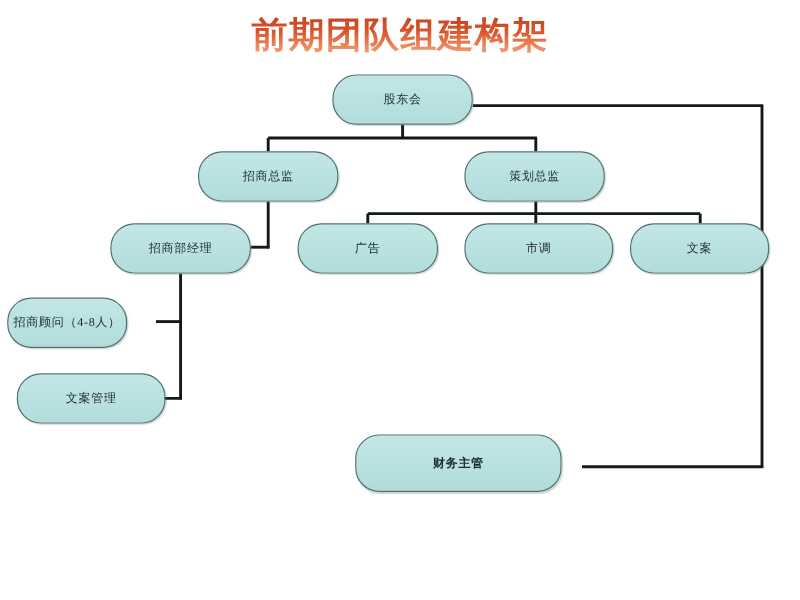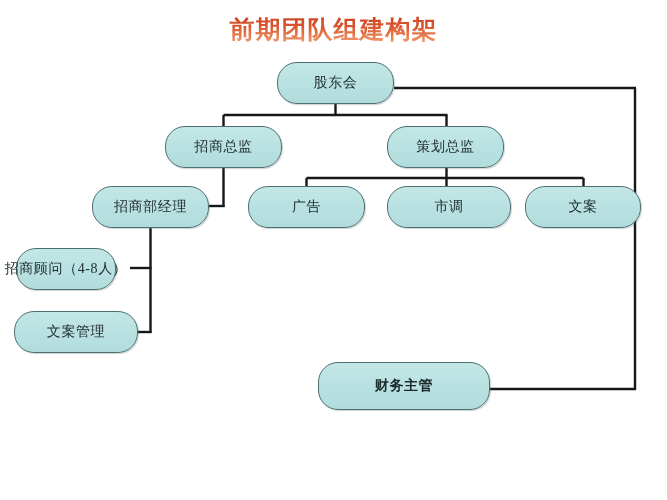--- a/index.html
+++ b/index.html
@@ -21,21 +21,21 @@
     background: #ffffff;
   }
   
   #chart-title {
     position: absolute;
     left: 0;
     top: 14px;
     width: 667px;
     text-align: center;
     font-family: "Liberation Serif", "DejaVu Serif", serif;
-    font-size: 25px;
+    font-size: 30px;
     font-weight: bold;
     letter-spacing: 1px;
     line-height: 32px;
     color: #d9552c;
     background: linear-gradient(to bottom, #c8431f 0%, #d9552c 38%, #ec8a5c 78%, #f0a079 100%);
     -webkit-background-clip: text;
     background-clip: text;
     -webkit-text-fill-color: transparent;
     white-space: nowrap;
   }
@@ -48,21 +48,21 @@
     height: 500px;
   }
   
   .node {
     position: absolute;
     box-sizing: border-box;
     background: linear-gradient(to bottom, #c3e6e6 0%, #bbe2e2 42%, #b2dcdc 100%);
     border: 1px solid #4e6f70;
     border-radius: 20px;
     color: #1d2b2b;
-    font-size: 14px;
+    font-size: 10px;
     line-height: 1.1;
     display: flex;
     align-items: center;
     justify-content: center;
     text-align: center;
     box-shadow: 1px 1px 1px rgba(90,110,110,0.30);
     white-space: nowrap;
     letter-spacing: 0.6px;
   }
   .node.bold { font-weight: bold; }
@@ -121,25 +121,25 @@
     </div>
 
   <div class="node" style="left: 387px; top: 186px; width: 124px; height: 42px;">
       <span>市调</span>
     </div>
 
   <div class="node" style="left: 525px; top: 186px; width: 116px; height: 42px;">
       <span>文案</span>
     </div>
 
-  <div class="node" style="left: 16px; top: 248px; width: 100px; height: 42px; font-family: Liberation Serif, serif;">
+  <div class="node" style="left: 6px; top: 248px; width: 100px; height: 42px; font-family: Liberation Serif, serif;">
       <span>招商顾问（4-8人）</span>
     </div>
 
   <div class="node" style="left: 14px; top: 311px; width: 124px; height: 42px;">
       <span>文案管理</span>
     </div>
 
-  <div class="node bold" style="left: 318px; top: 362px; width: 172px; height: 48px;">
+  <div class="node bold" style="left: 296px; top: 362px; width: 172px; height: 48px;">
       <span>财务主管</span>
     </div>
 
 </div>
 
 </body></html>

